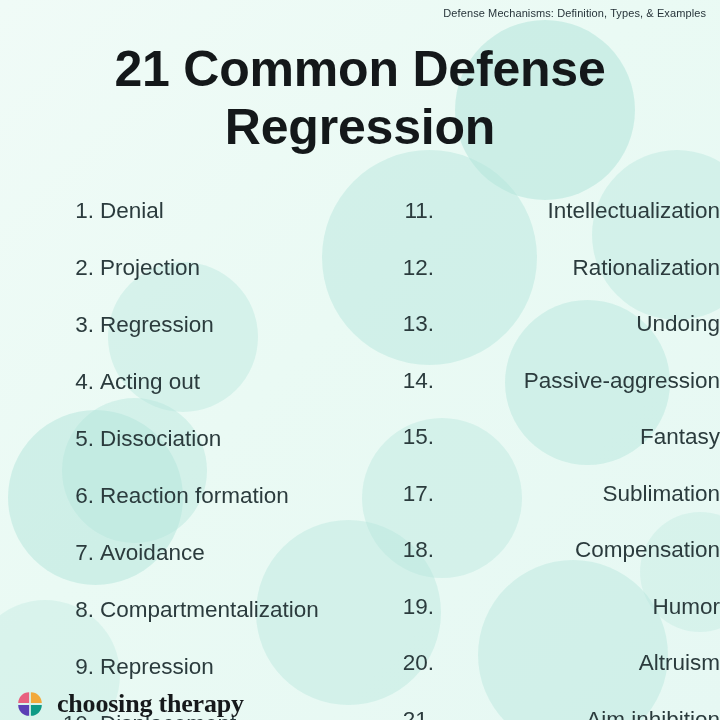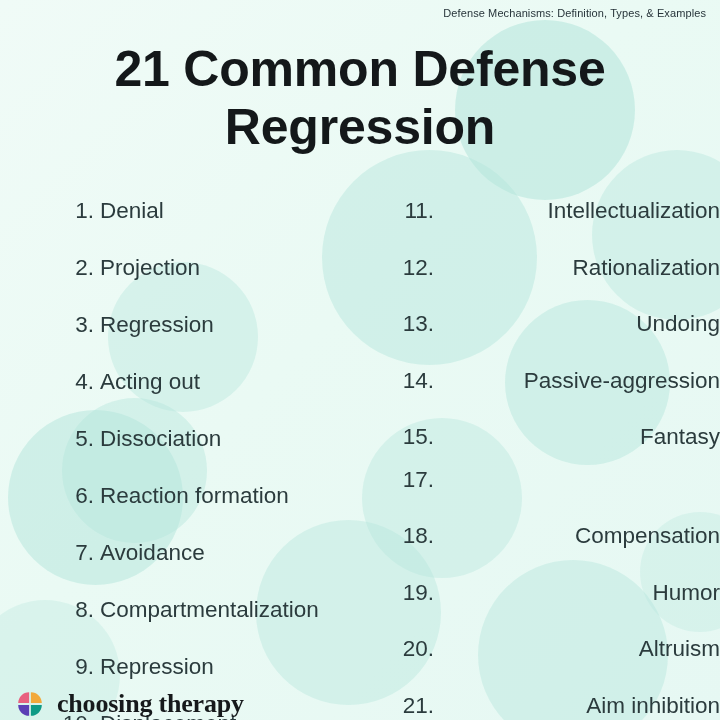--- a/index.html
+++ b/index.html
@@ -224,20 +224,21 @@
         <div class="list-item">
           <span class="num">14.</span>
           <span class="label">Passive-aggression</span>
         </div>
         <div class="list-item">
           <span class="num">15.</span>
           <span class="label">Fantasy</span>
         </div>
         <div class="list-item">
           <span class="num">17.</span>
+          <span class="label">Sublimation</span>
         </div>
         <div class="list-item">
           <span class="num">18.</span>
           <span class="label">Compensation</span>
         </div>
         <div class="list-item">
           <span class="num">19.</span>
           <span class="label">Humor</span>
         </div>
         <div class="list-item">

